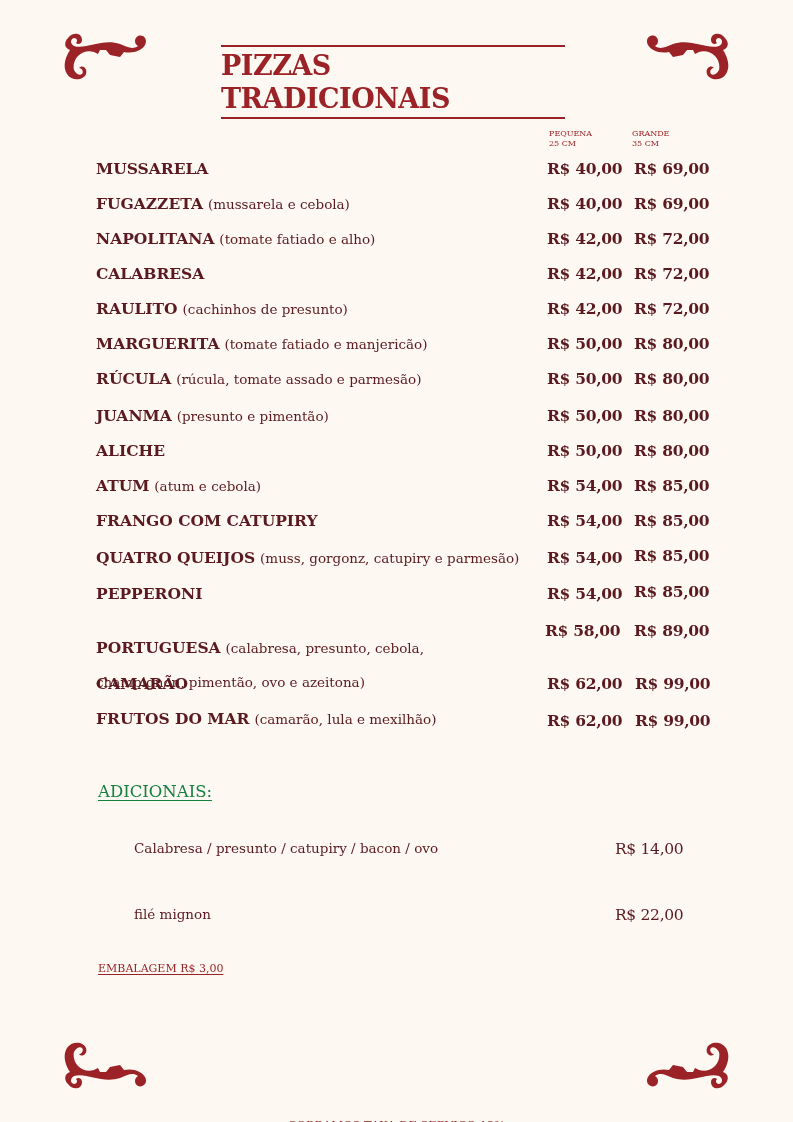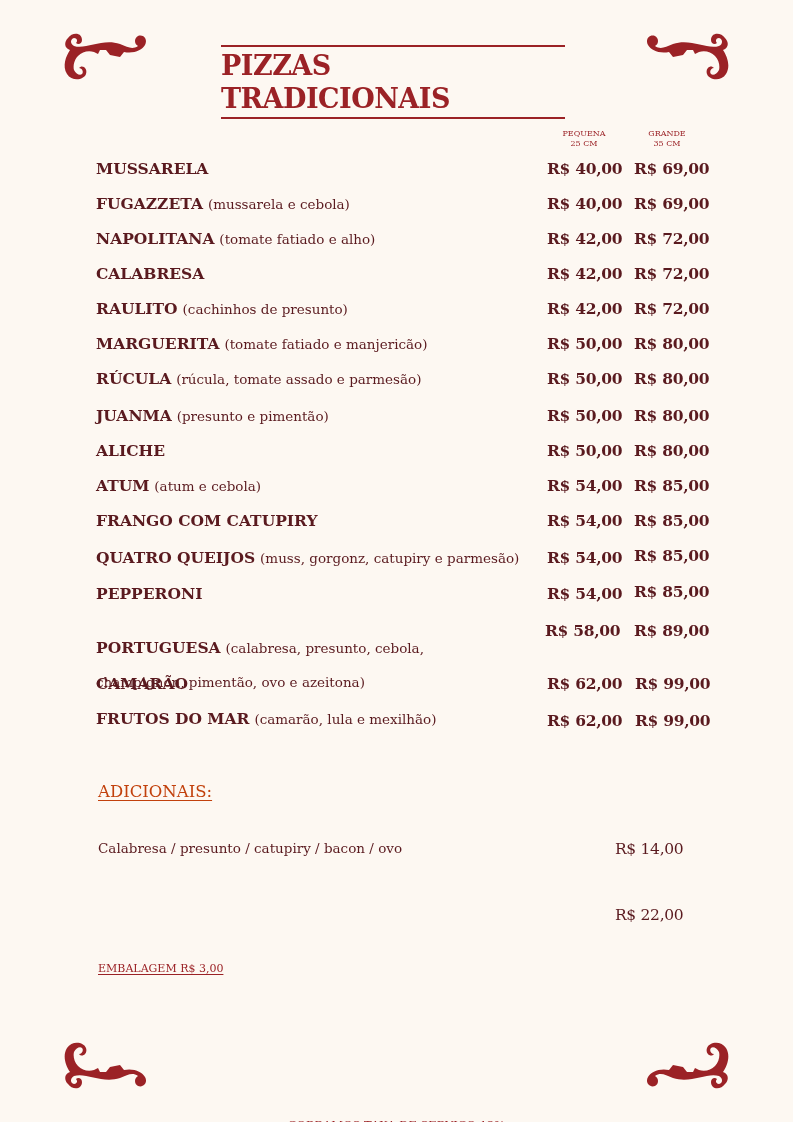--- a/index.html
+++ b/index.html
@@ -29,21 +29,21 @@
       font-size: 27px;
       letter-spacing: -0.5px;
       color: #9b2226;
       line-height: 32px;
       padding: 3px 0 3px;
       transform: scaleY(1.05);
     }
 
     .col-head {
       position: absolute; top: 129px; width: 70px;
-      text-align: center;
+      text-align: left;
       font-size: 8px; line-height: 10px;
       color: #9b2226;
       font-family: "DejaVu Serif", serif;
     }
     .col-head.small { left: 549px; }
     .col-head.large { left: 632px; }
 
     .menu { position: absolute; left: 0; top: 0; width: 793px; }
     .row { position: absolute; left: 96px; width: 615px; }
     .row .name {
@@ -59,28 +59,29 @@
       position: absolute; top: 0;
       font-size: 15.5px; font-weight: bold; line-height: 17px;
       white-space: nowrap;
       letter-spacing: -0.3px;
     }
     .row .price.p-small { left: 451px; }
     .row .price.p-large { left: 538px; }
 
     .adicionais-title {
       position: absolute; left: 98px; top: 782px;
-      font-size: 16.5px; color: #c2410c;
+      font-size: 16.5px; color: #15803d;
       text-decoration: underline;
       text-underline-offset: 3px;
     }
     .add-row { position: absolute; left: 98px; width: 600px; }
     .add-row .add-items {
       font-size: 13.5px; line-height: 17px;
       width: 400px;
+      margin-left: 36px;
     }
     .add-row .add-price {
       position: absolute; left: 517px; top: 0;
       font-size: 15.5px; font-weight: normal;
       white-space: nowrap; letter-spacing: -0.3px;
     }
     .embalagem {
       position: absolute; left: 98px; top: 962px;
       font-size: 11px; color: #9b2226;
       text-decoration: underline;
@@ -221,19 +222,20 @@
 
 <div class="add-row" style="top:840px">
   <div class="add-items">
     <div>Calabresa / presunto / catupiry / bacon / ovo</div>
   </div>
   <div class="add-price">R$ 14,00</div>
 </div>
 
 <div class="add-row" style="top:906px">
   <div class="add-items">
+    <div>filé mignon</div>
   </div>
   <div class="add-price">R$ 22,00</div>
 </div>
 
 <div class="embalagem">EMBALAGEM R$ 3,00</div>
 
 <div class="footer-note">COBRAMOS TAXA DE SERVIÇO 12%</div>
 
 </body></html>

